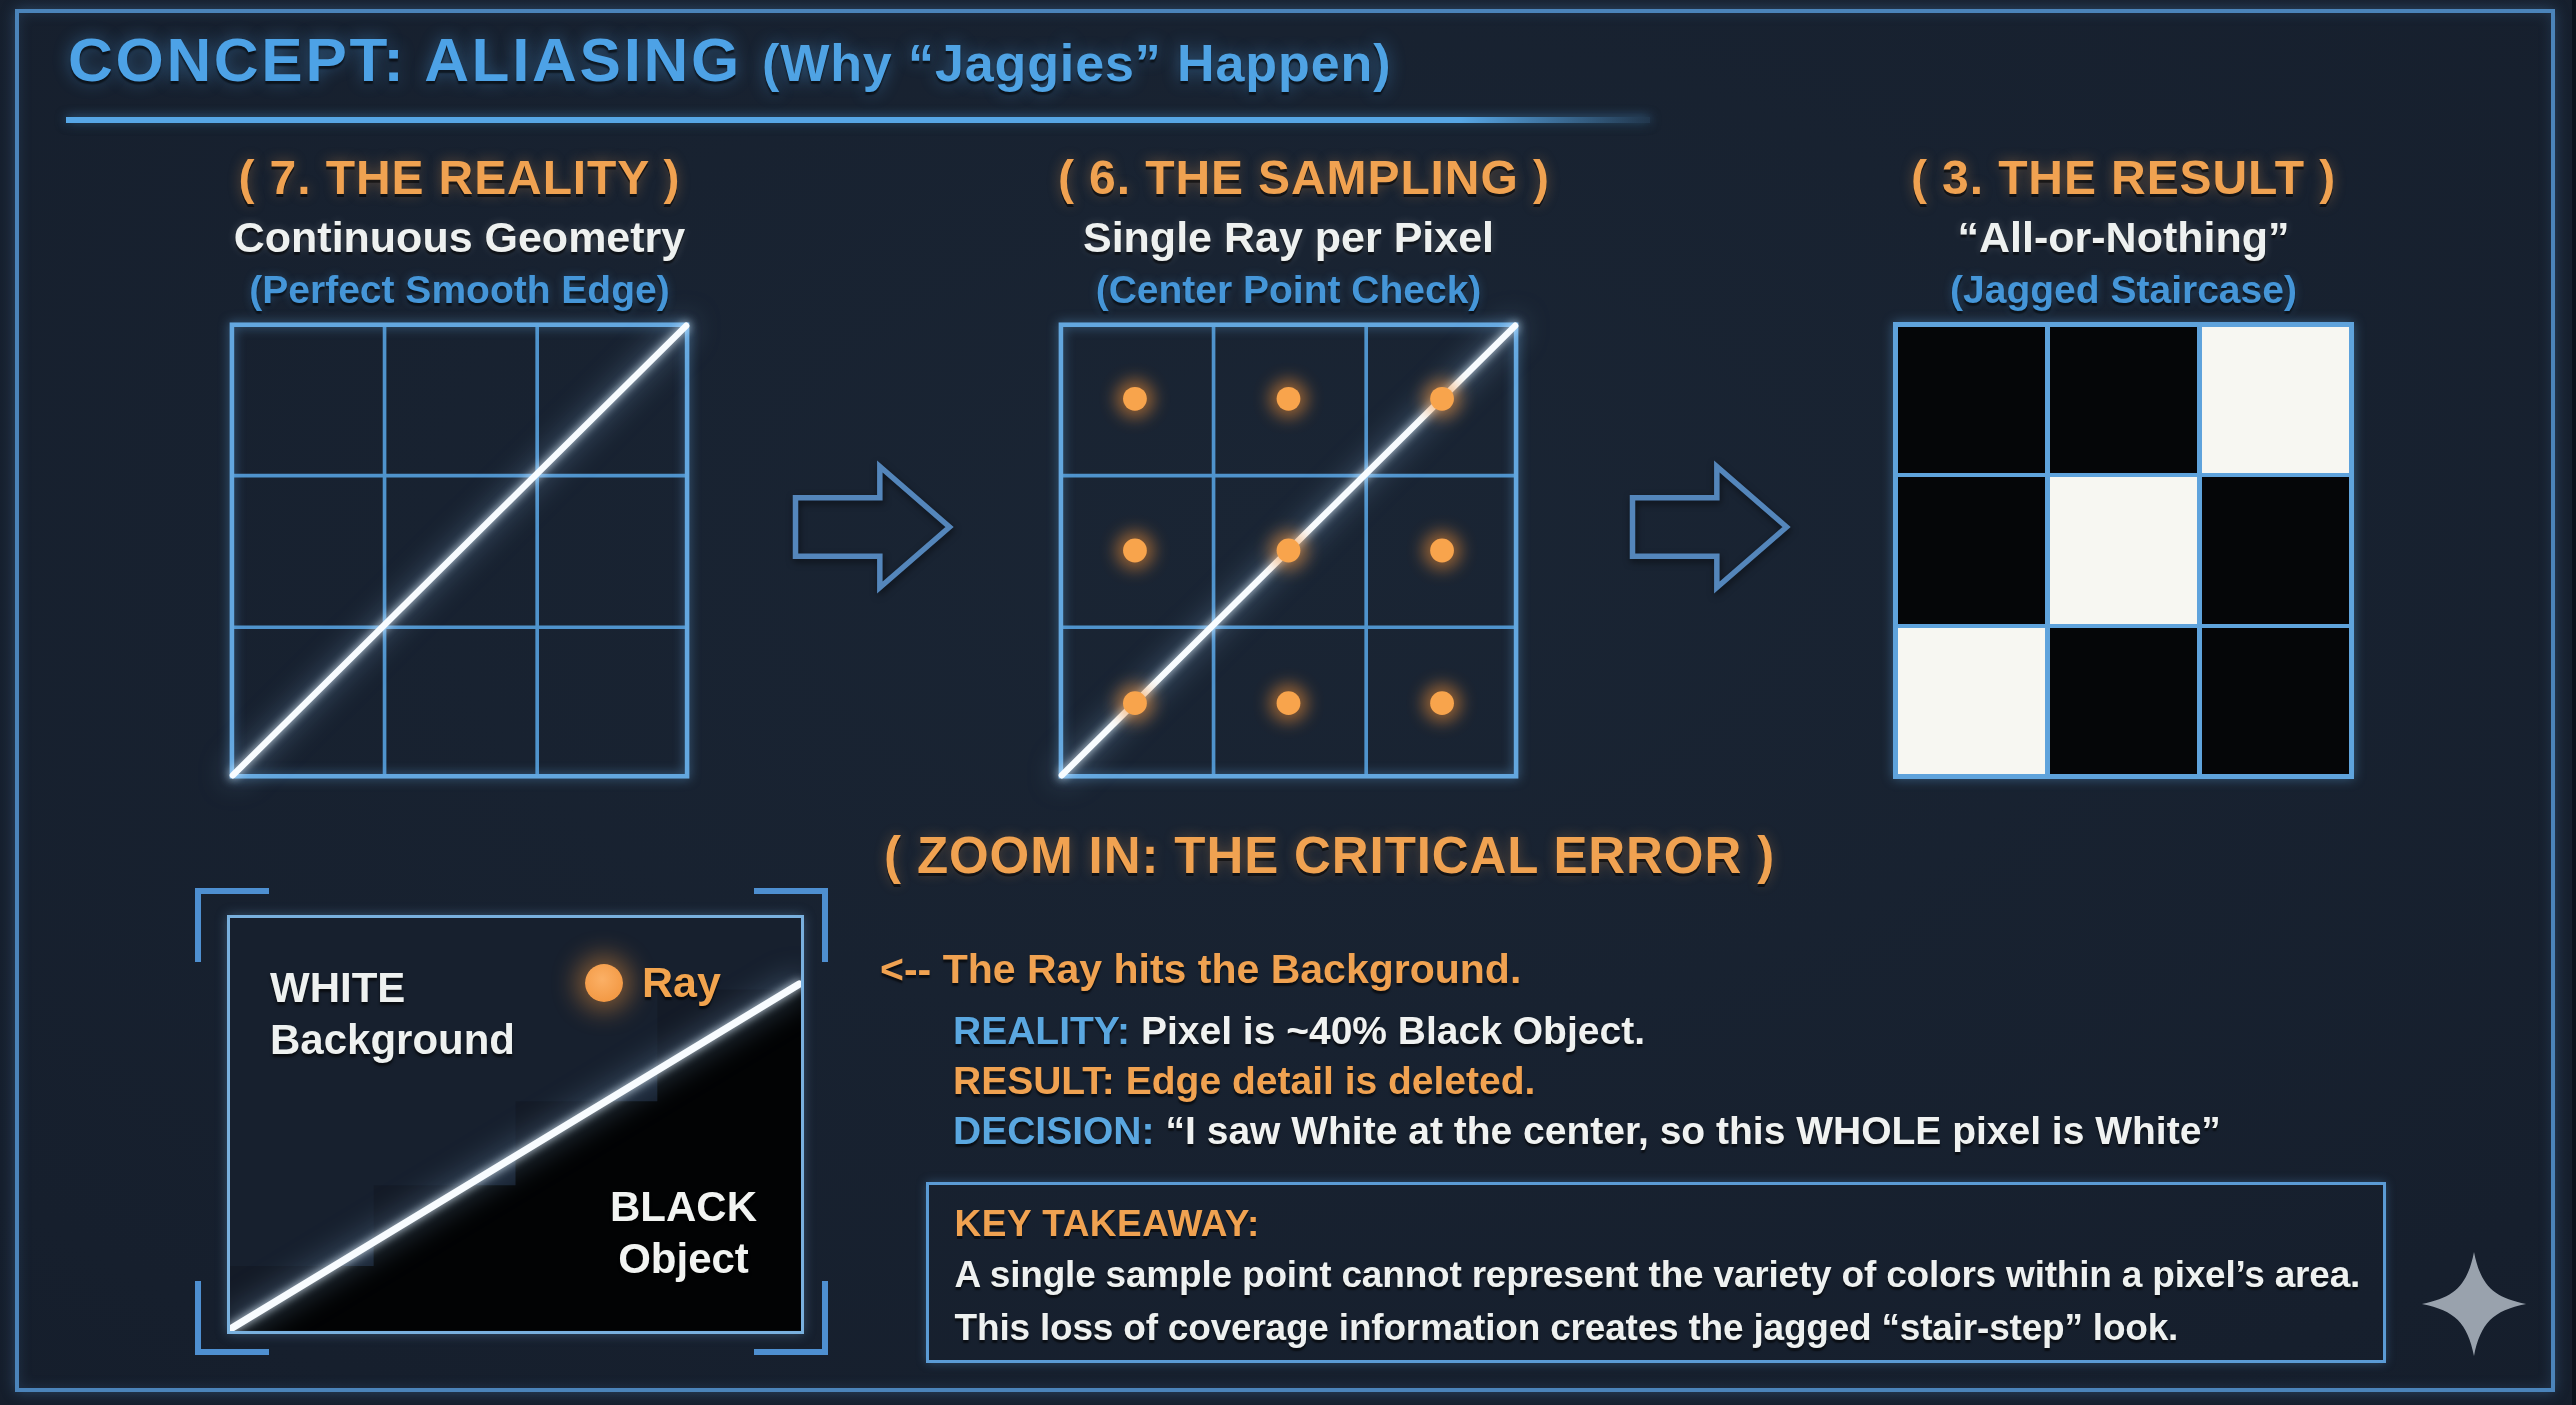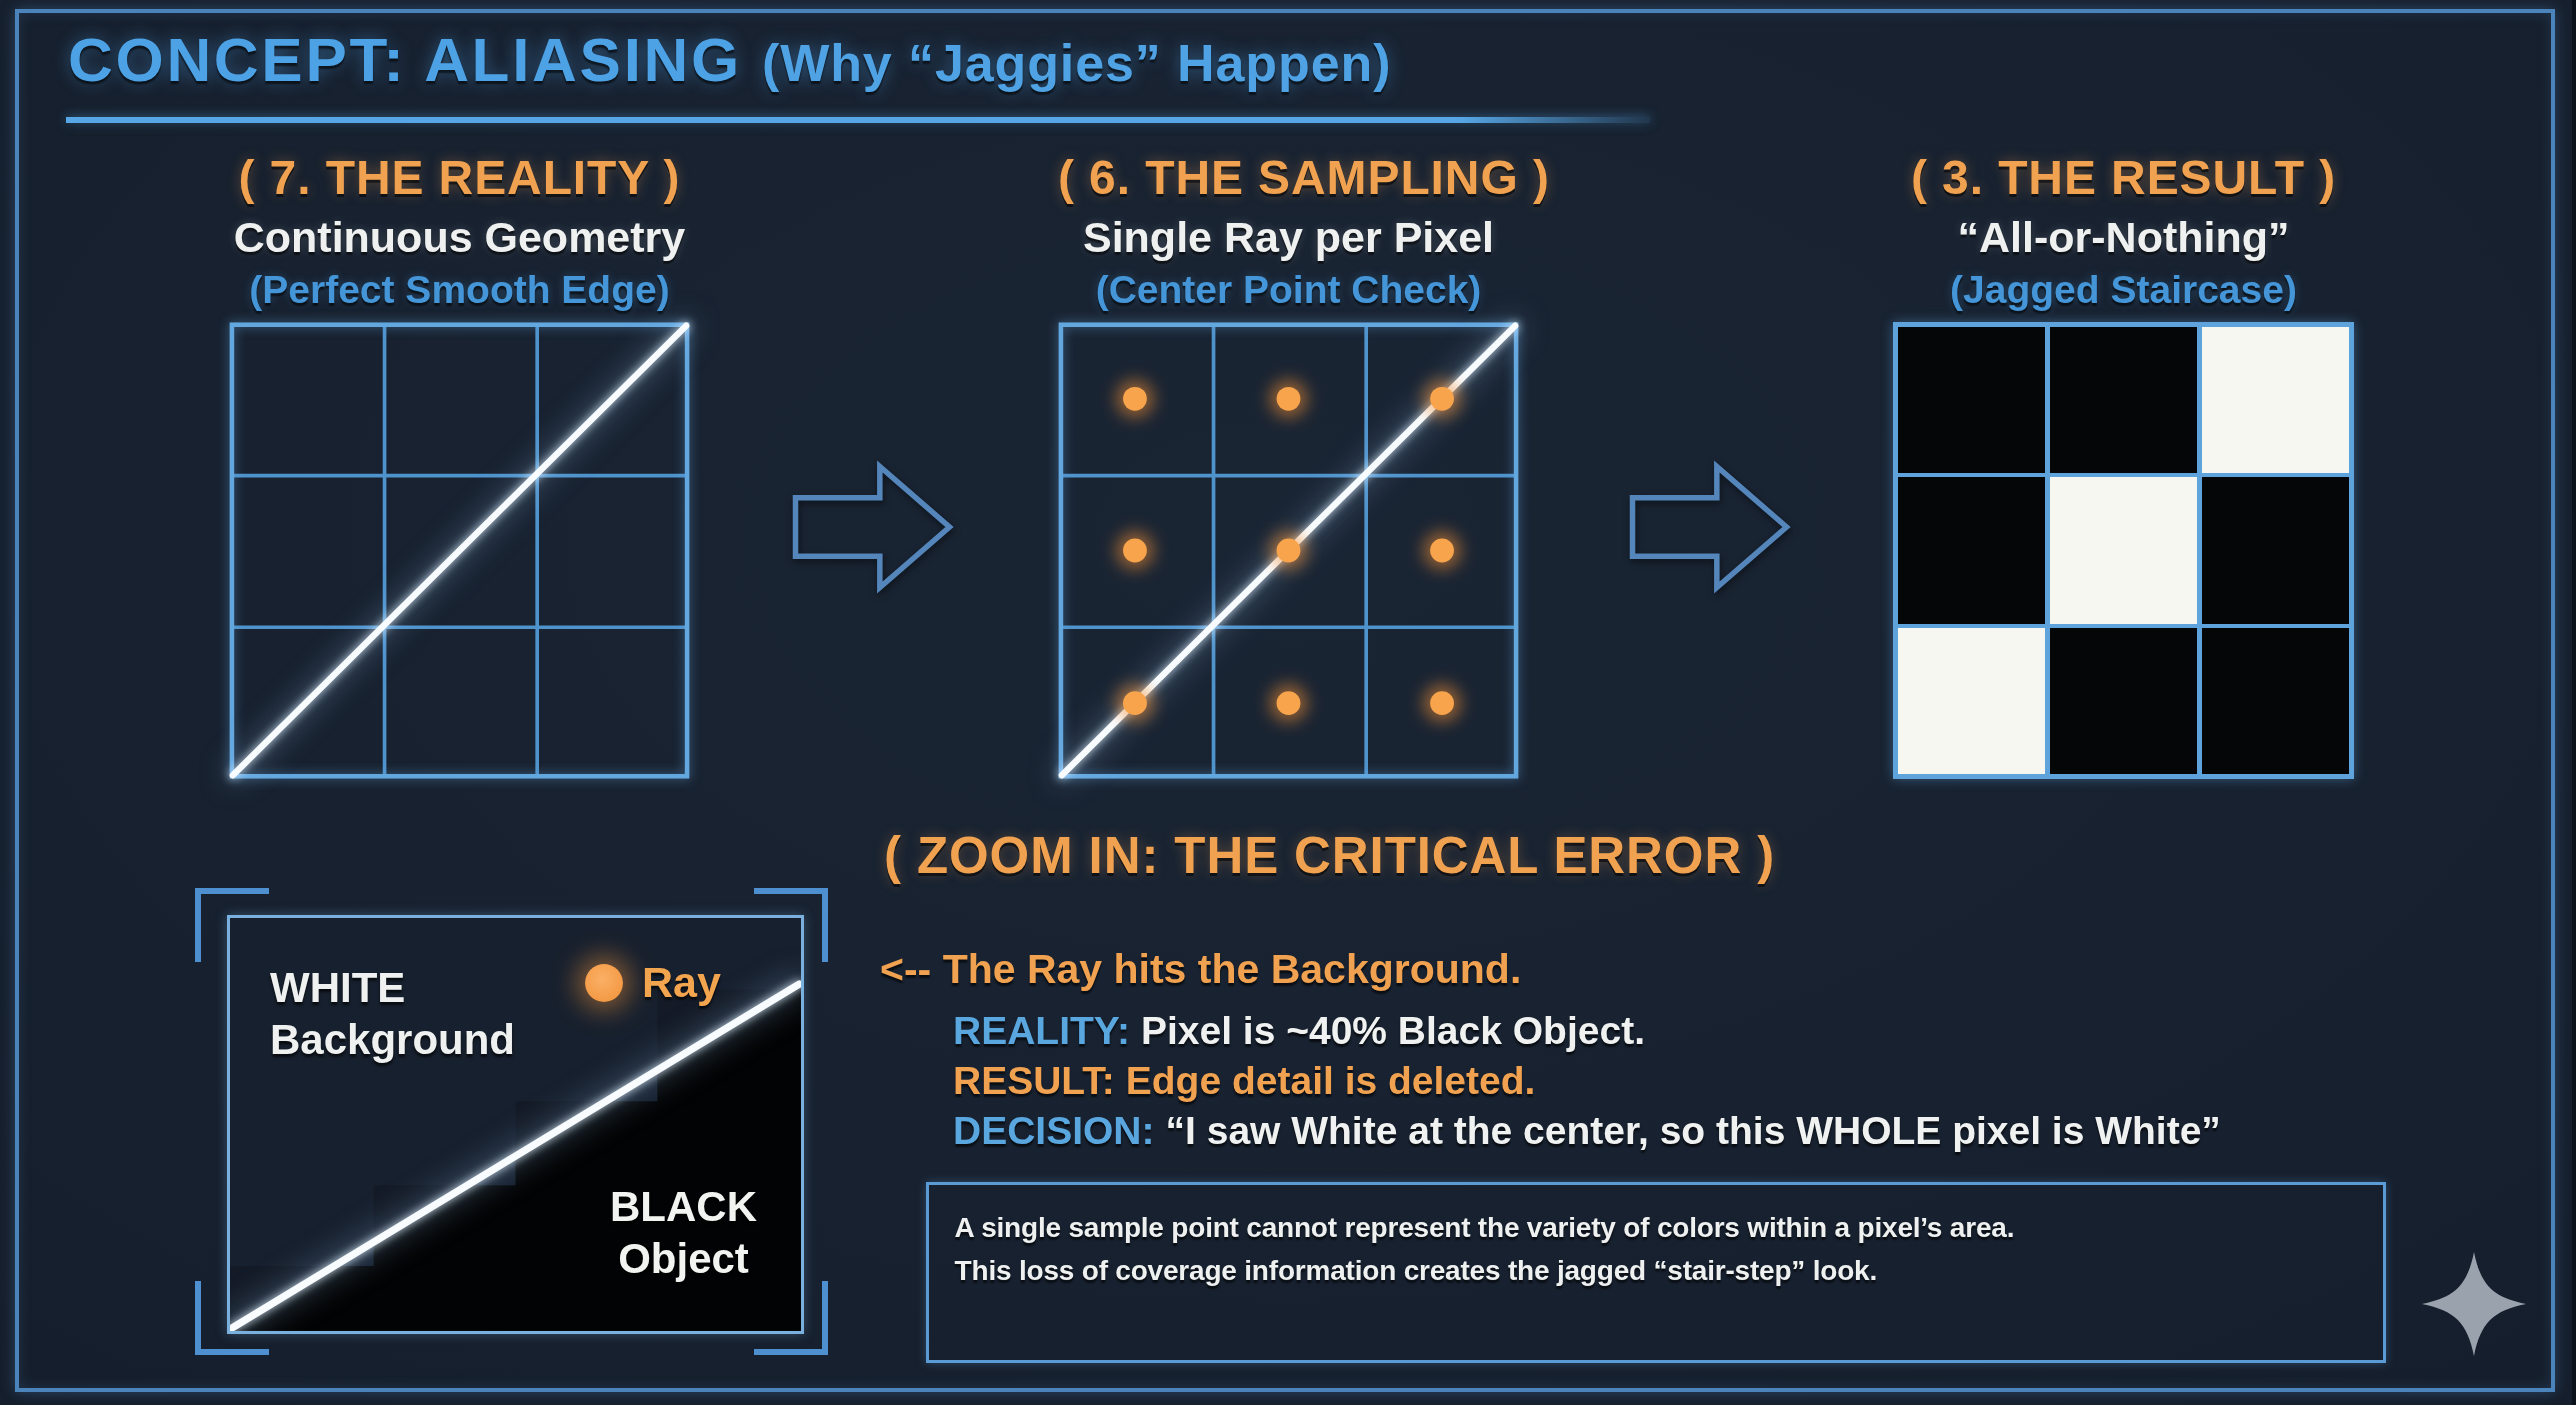--- a/index.html
+++ b/index.html
@@ -72,21 +72,21 @@
   .lbl-blue{color:#5aa7e0;}
   .lbl-orange{color:#f0a251;}
   .rows .txt{color:#f0f2f1;font-weight:600;}
   .txt-orange{color:#f0a251 !important;}
   
   .keybox{left:926px;top:1182px;width:1460px;height:181px;box-sizing:border-box;
           border:3.7px solid #5b9bd5;padding:18.3px 25.6px;overflow:hidden;
           box-shadow:0 0 9.1px rgba(91,155,213,.35);}
   .keyhead{font-size:37px;font-weight:700;color:#f0a251;letter-spacing:0.5px;
            text-shadow:0 2.7px 0 rgba(0,0,0,.5);}
-  .keyline{margin-top:9.1px;font-size:28px;font-weight:600;color:#eef1f0;white-space:nowrap;
+  .keyline{margin-top:9.1px;font-size:37px;font-weight:600;color:#eef1f0;white-space:nowrap;
            letter-spacing:-0.2px;text-shadow:0 2.7px 1.8px rgba(0,0,0,.6);}
   .keyline+.keyline{margin-top:11px;}
   .sparkle{left:2420px;top:1250px;width:108px;height:108px;}
 </style>
 </head>
 <body>
 
 <div class="stage">
 
   <svg width="0" height="0" style="position:absolute" aria-hidden="true">
@@ -217,20 +217,21 @@
     </div>
     <div>
       <span class="lbl lbl-orange">RESULT:</span><span class="txt txt-orange">Edge detail is deleted.</span>
     </div>
     <div>
       <span class="lbl lbl-blue">DECISION:</span><span class="txt">“I saw White at the center, so this WHOLE pixel is White”</span>
     </div>
   </div>
 
   <div class="abs keybox">
+    <div class="keyhead">KEY TAKEAWAY:</div>
     <div class="keyline">A single sample point cannot represent the variety of colors within a pixel’s area.</div>
     <div class="keyline">This loss of coverage information creates the jagged “stair-step” look.</div>
   </div>
 
   <svg class="abs sparkle" viewBox="0 0 114 114">
     <path d="M57 2 C64 37 77 50 112 57 C77 64 64 77 57 112 C50 77 37 64 2 57 C37 50 50 37 57 2 Z" fill="#99a2ad"></path>
   </svg>
 
 </div>
 

